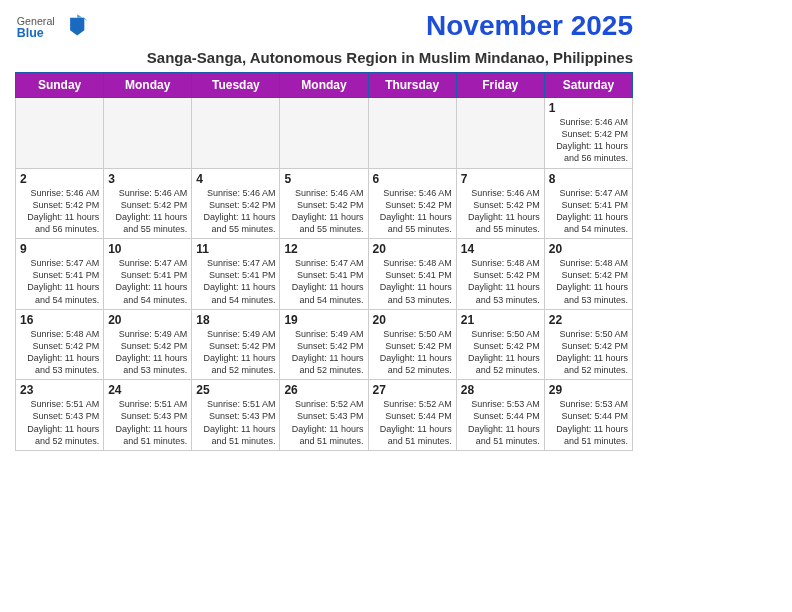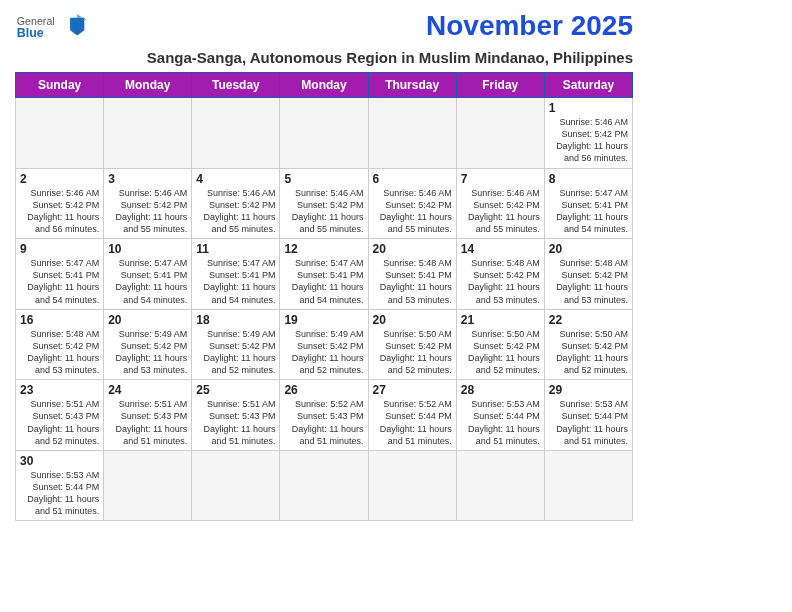--- a/index.html
+++ b/index.html
@@ -258,30 +258,15 @@
 and 51 minutes.</div>
           </td>
           <td>
             <span class="day-num">29</span>
             <div class="day-info" style="white-space: pre-line;">Sunrise: 5:53 AM
 Sunset: 5:44 PM
 Daylight: 11 hours
 and 51 minutes.</div>
           </td>
         </tr>
-        <tr>
-          <td>
-            <span class="day-num">30</span>
-            <div class="day-info" style="white-space: pre-line;">Sunrise: 5:53 AM
-Sunset: 5:44 PM
-Daylight: 11 hours
-and 51 minutes.</div>
-          </td>
-          <td class="empty"></td>
-          <td class="empty"></td>
-          <td class="empty"></td>
-          <td class="empty"></td>
-          <td class="empty"></td>
-          <td class="empty"></td>
-        </tr>
       </tbody>
   </table>
 </div>
 
 </body></html>

